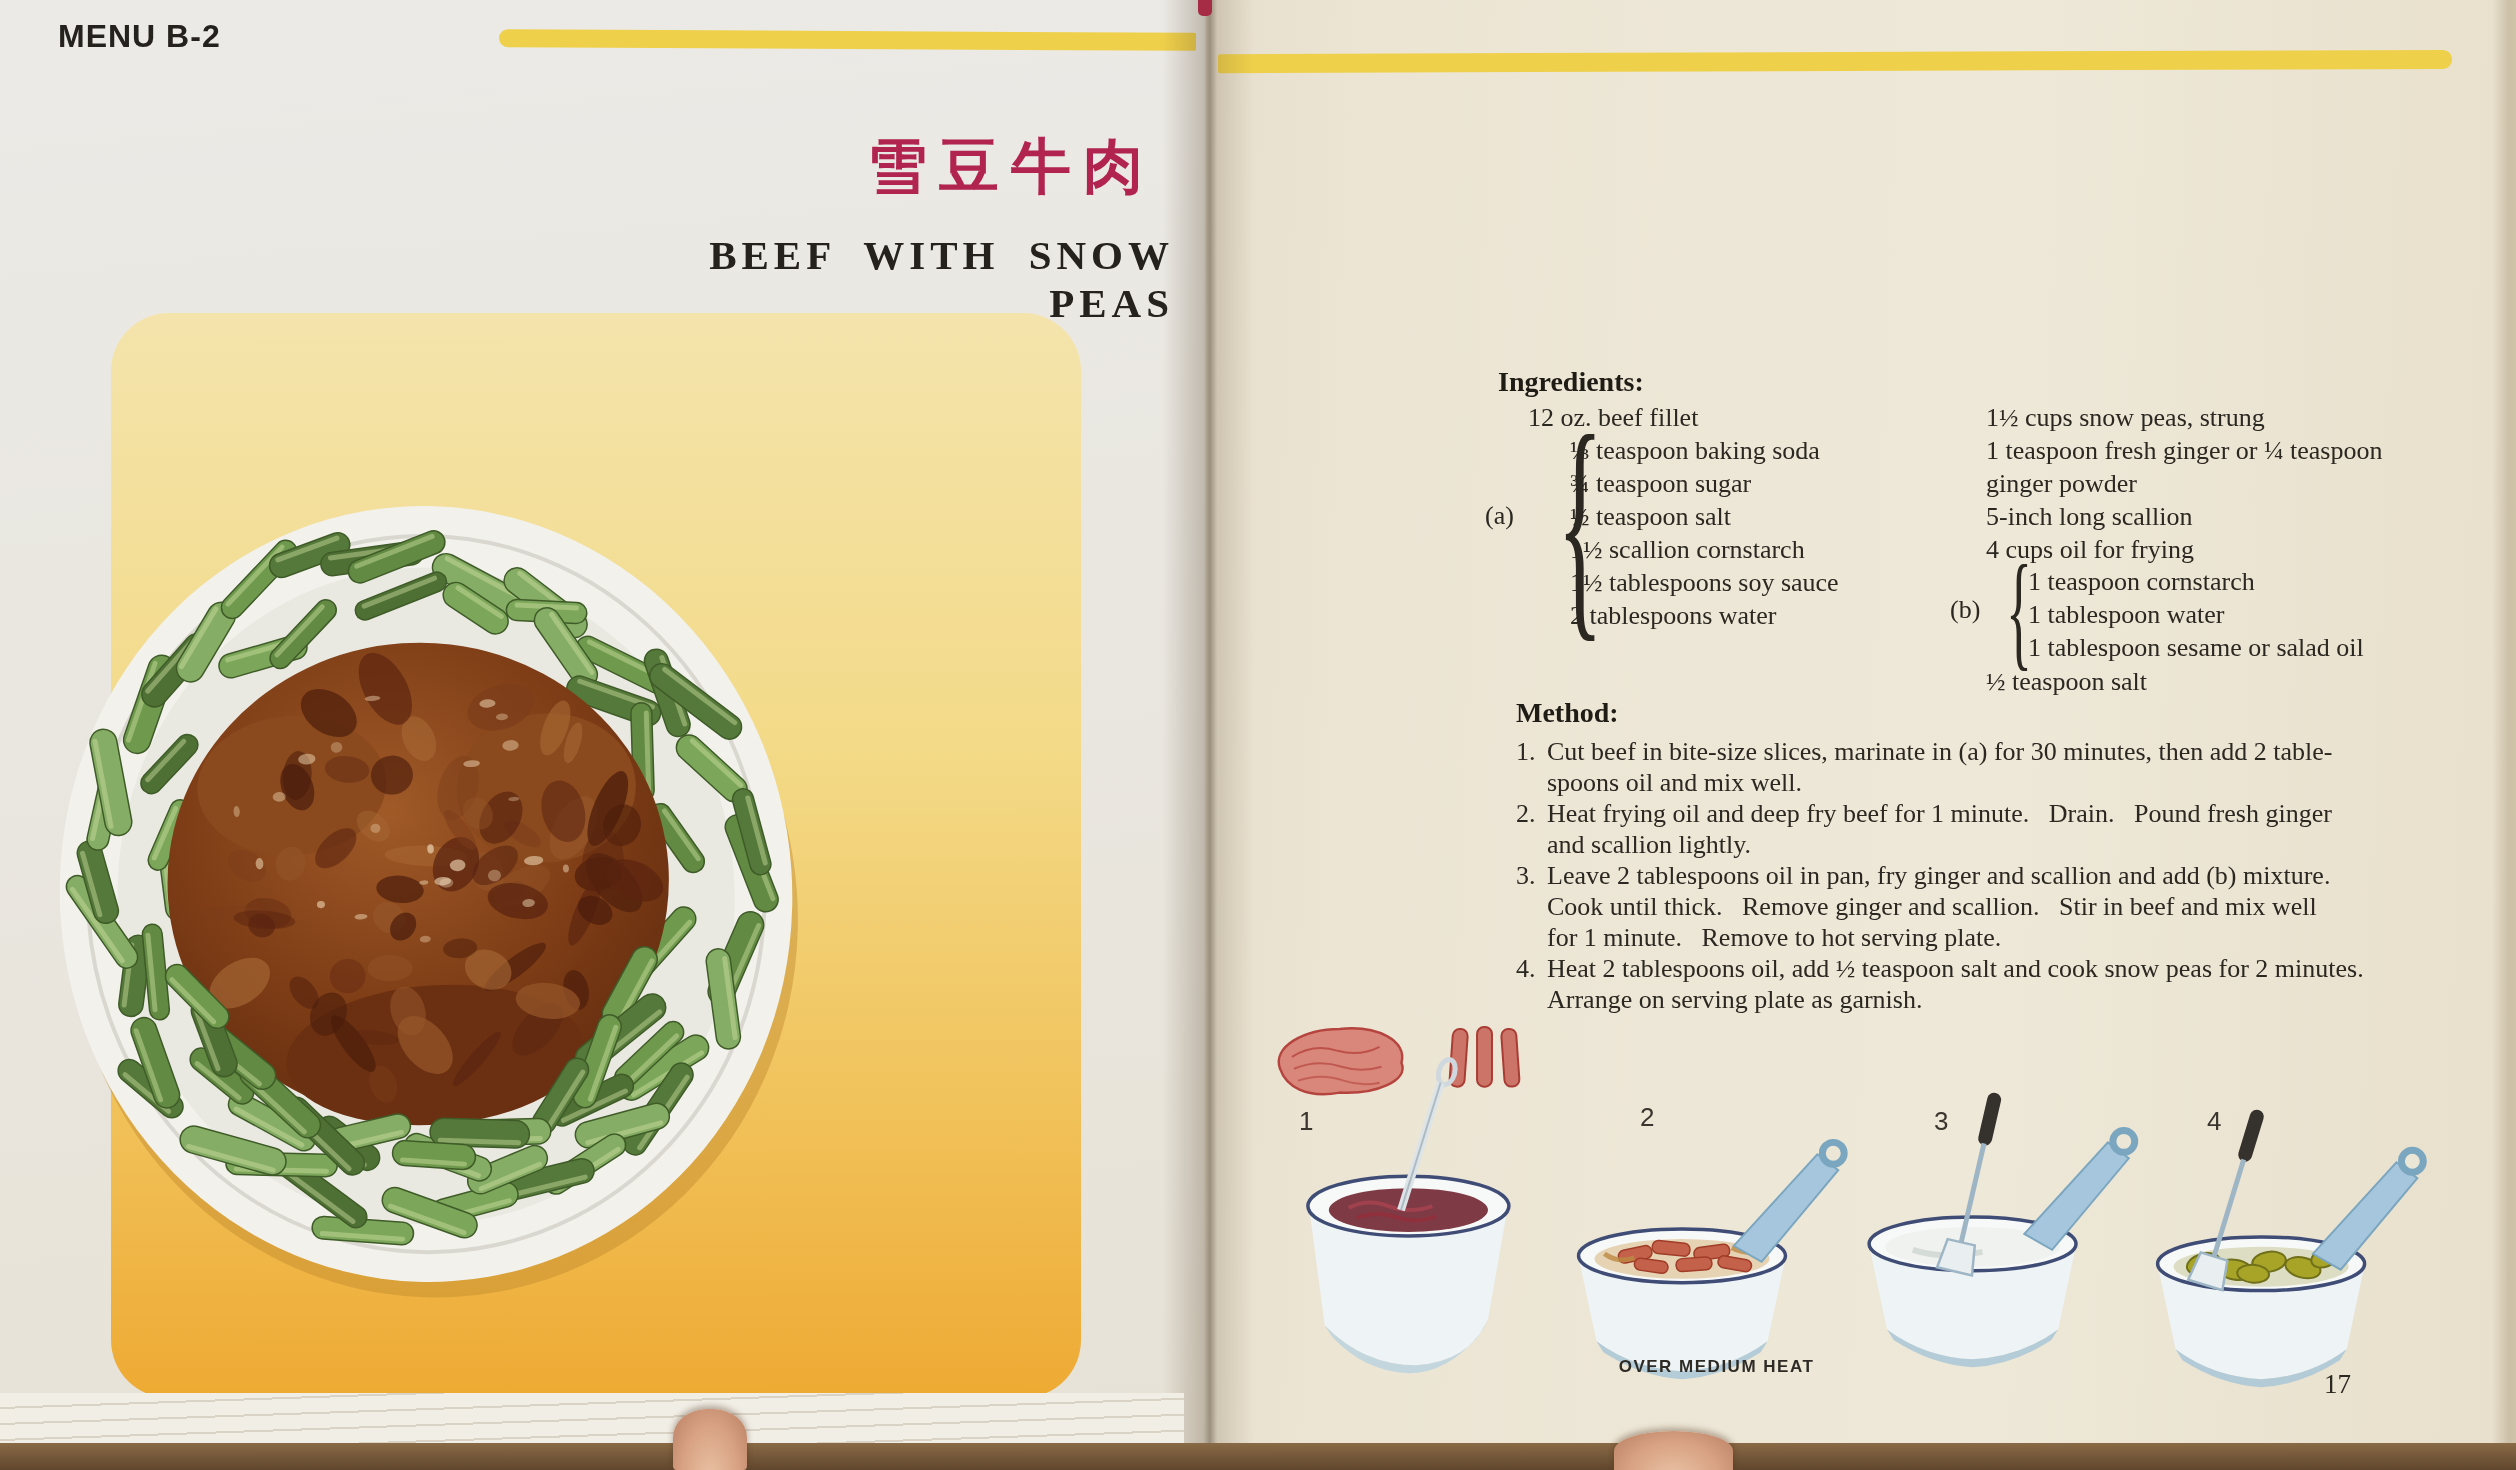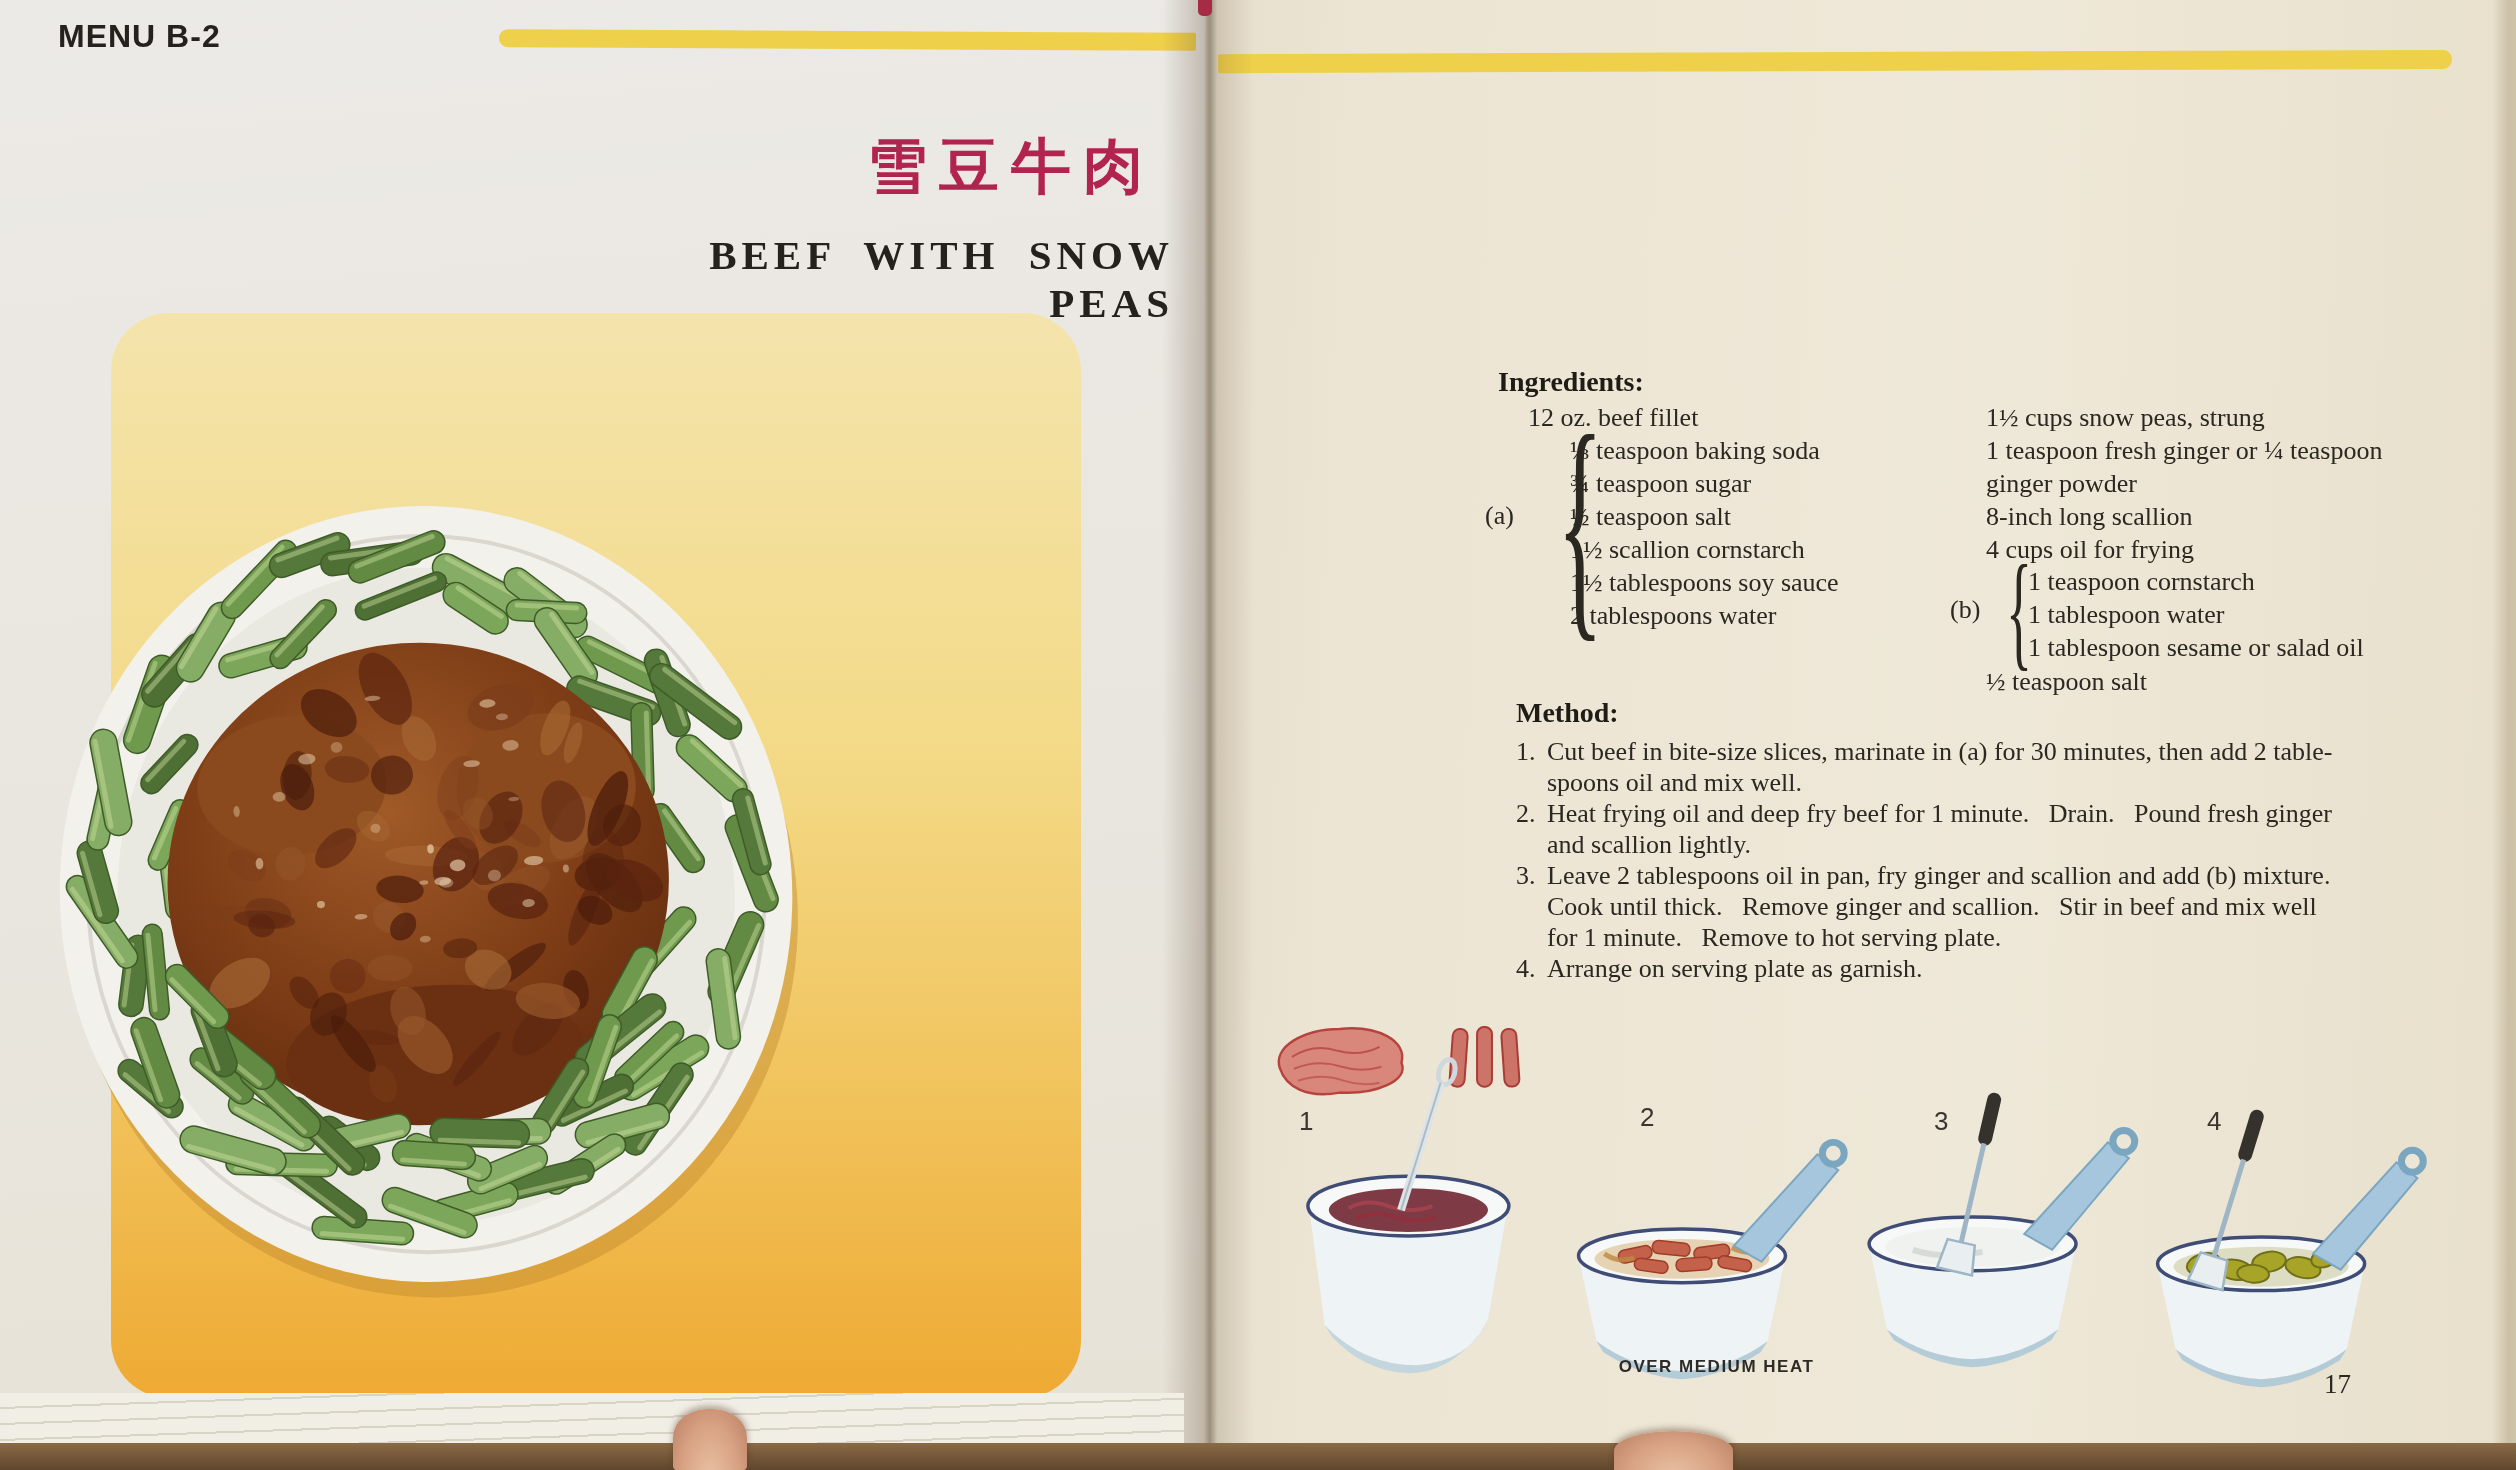--- a/index.html
+++ b/index.html
@@ -345,21 +345,21 @@
     <div class="ing">½ teaspoon salt</div>
     <div class="ing">1½ scallion cornstarch</div>
     <div class="ing">1½ tablespoons soy sauce</div>
     <div class="ing">2 tablespoons water</div>
   </div>
 
   <div class="abs" id="ing-col2">
     <div class="ing">1½ cups snow peas, strung</div>
     <div class="ing">1 teaspoon fresh ginger or ¼ teaspoon</div>
     <div class="ing">ginger powder</div>
-    <div class="ing">8-inch long scallion</div>
+    <div class="ing">5-inch long scallion</div>
     <div class="ing">4 cups oil for frying</div>
   </div>
 
   <div class="abs brace" id="braceB">{</div>
   <div class="abs ing" id="labelB">(b)</div>
   <div class="abs" id="ing-groupB">
     <div class="ing">1 teaspoon cornstarch</div>
     <div class="ing">1 tablespoon water</div>
     <div class="ing">1 tablespoon sesame or salad oil</div>
   </div>
@@ -385,20 +385,21 @@
       <div class="m-num">3.</div>
       <div class="m-lines">
         <div class="m-line">Leave 2 tablespoons oil in pan, fry ginger and scallion and add (b) mixture.</div>
         <div class="m-line">Cook until thick.   Remove ginger and scallion.   Stir in beef and mix well</div>
         <div class="m-line">for 1 minute.   Remove to hot serving plate.</div>
       </div>
     </div>
     <div class="m-step">
       <div class="m-num">4.</div>
       <div class="m-lines">
+        <div class="m-line">Heat 2 tablespoons oil, add ½ teaspoon salt and cook snow peas for 2 minutes.</div>
         <div class="m-line">Arrange on serving plate as garnish.</div>
       </div>
     </div>
   </div>
 
   <svg class="abs" style="left:1264px;top:1015px;" width="1244" height="398" viewBox="0 0 1250 400">
     <defs>
       <g id="panShape">
         <path d="M-103,6 L-86,86 Q-48,114 0,116 Q48,114 86,86 L103,6 Z" fill="#eef3f5"></path>
         <path d="M-86,86 Q-48,114 0,116 Q48,114 86,86 L79,97 Q40,122 0,124 Q-40,122 -79,97 Z" fill="#a9c6d8" opacity=".85"></path>

